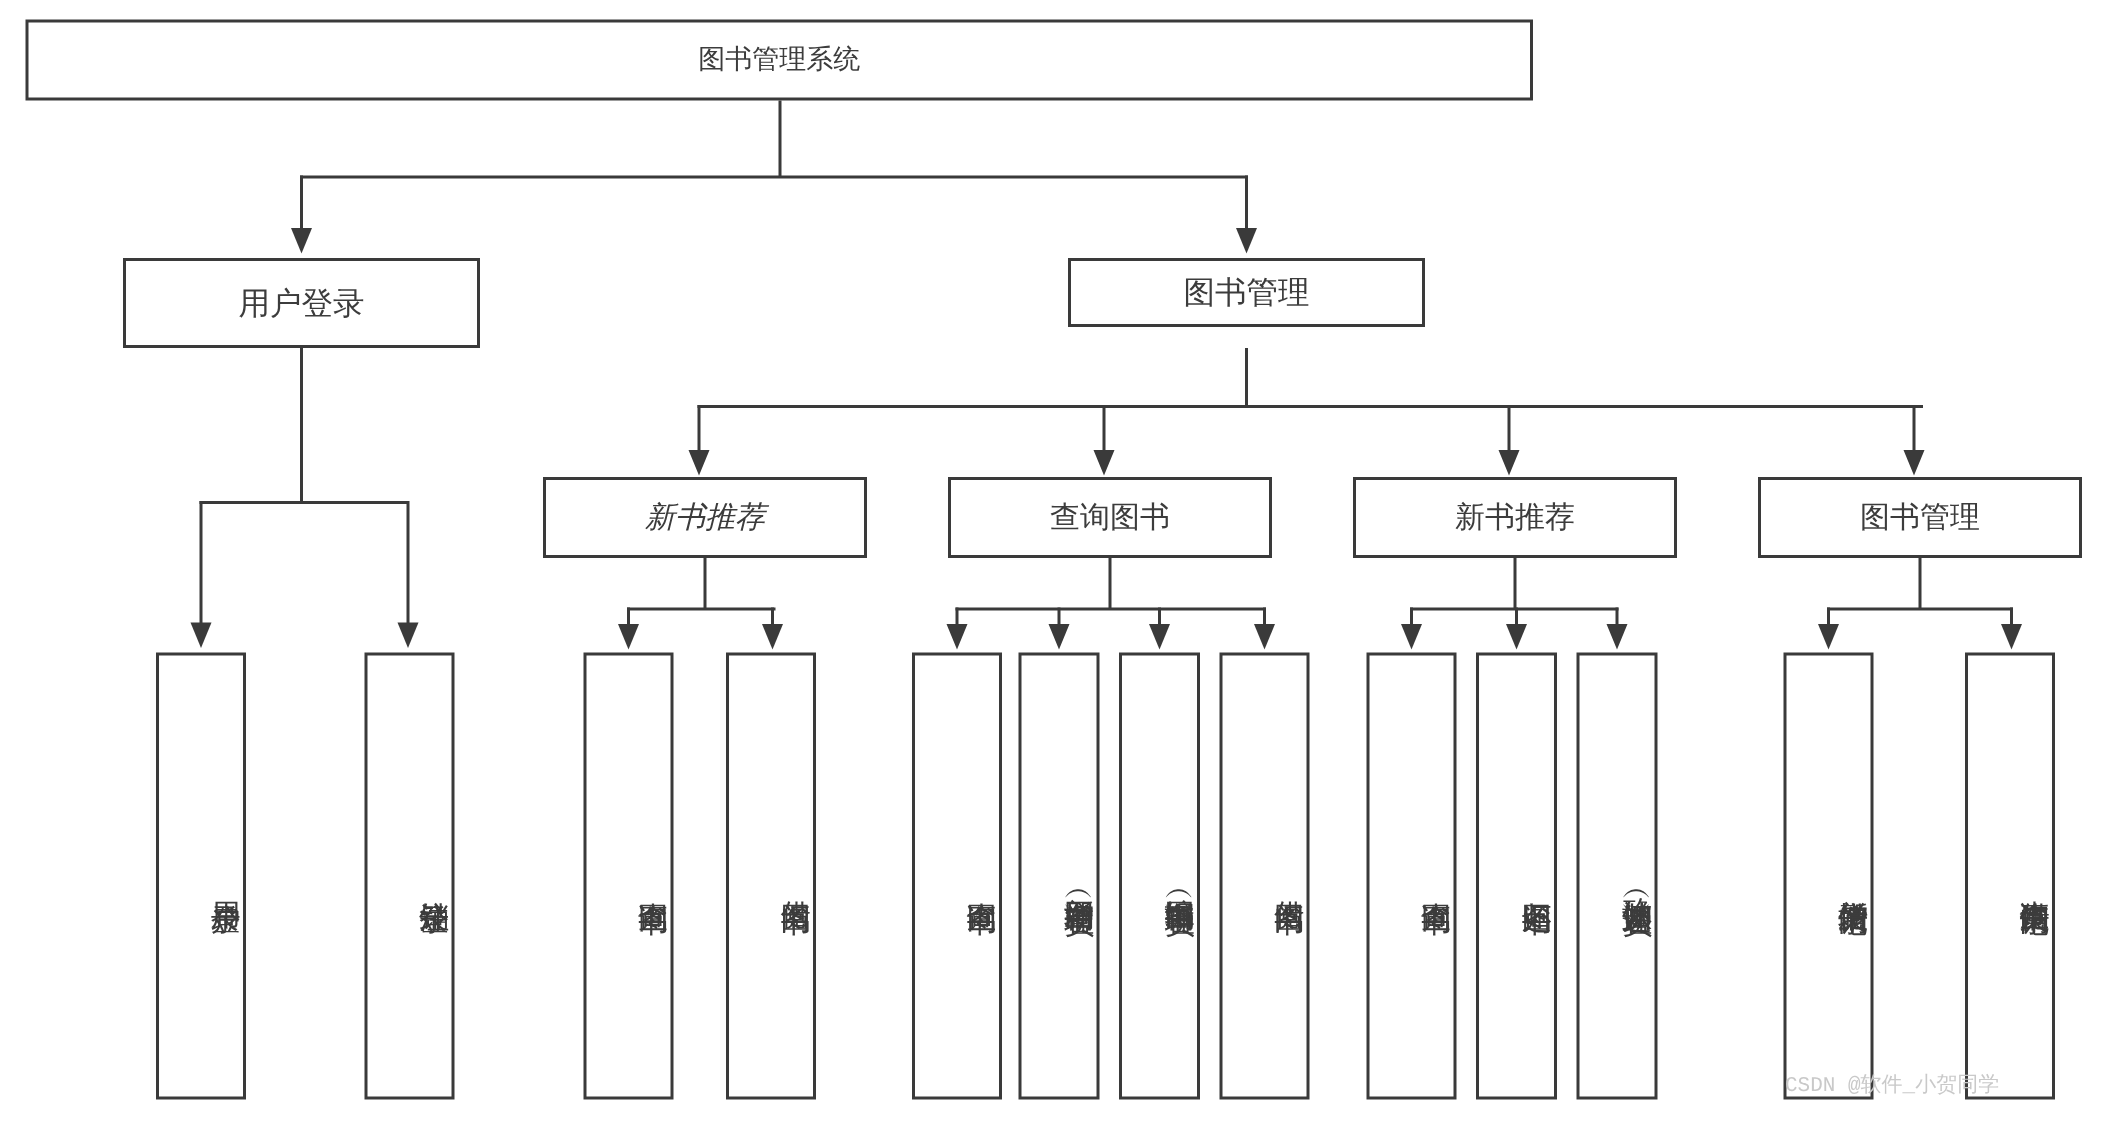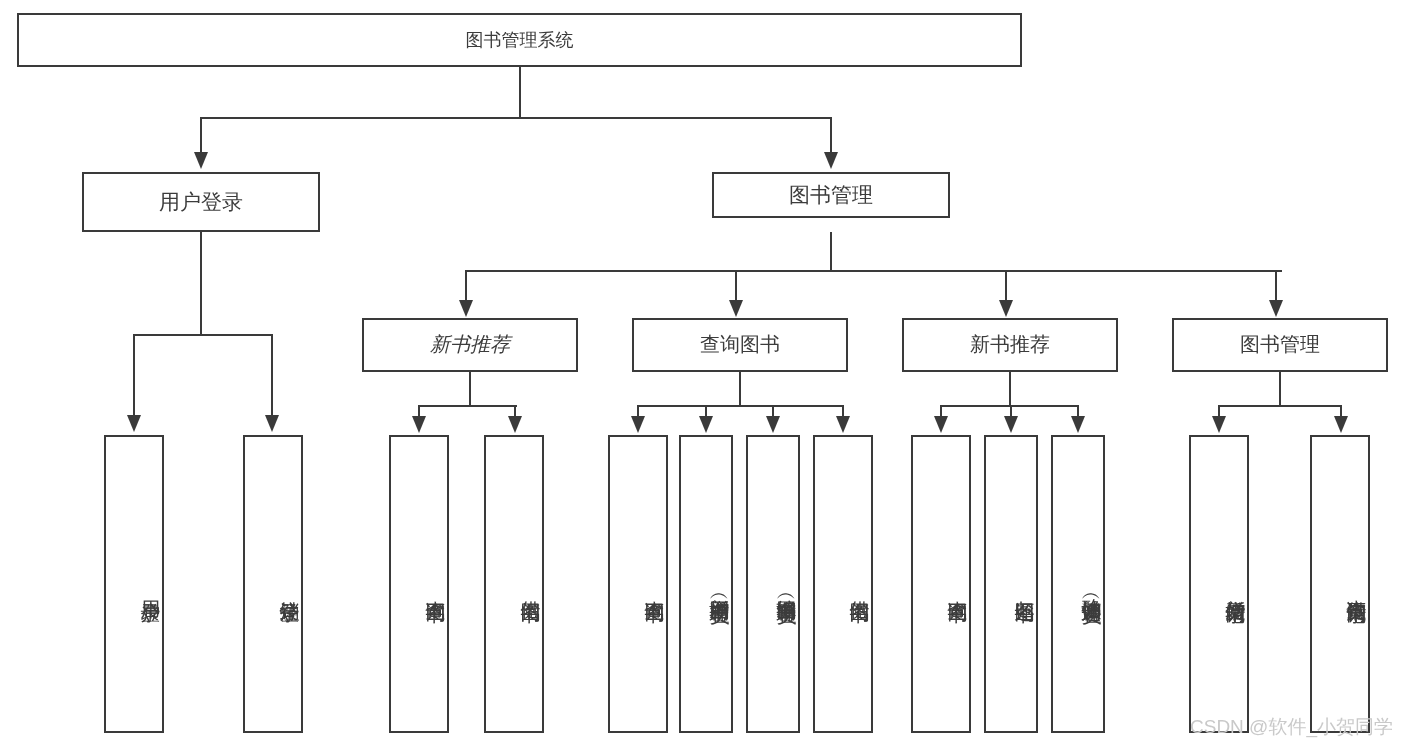--- a/index.html
+++ b/index.html
@@ -68,24 +68,24 @@
     width: 0;
     height: 0;
     border-left: 7px solid transparent;
     border-right: 7px solid transparent;
     border-top: 17px solid #3a3a3a;
   }
   
   #watermark {
     position: absolute;
     color: #c9c9c9;
-    font-size: 19px;
+    font-size: 14px;
     white-space: nowrap;
     user-select: none;
-    font-family: Liberation Sans, sans-serif;
+    font-family: Liberation Mono, monospace;
   }
 </style>
 </head>
 <body>
 
 <div id="canvas">
 
   <div>
 
     <div class="vline" style="left:519px; top:66px; height:52px;"></div>

